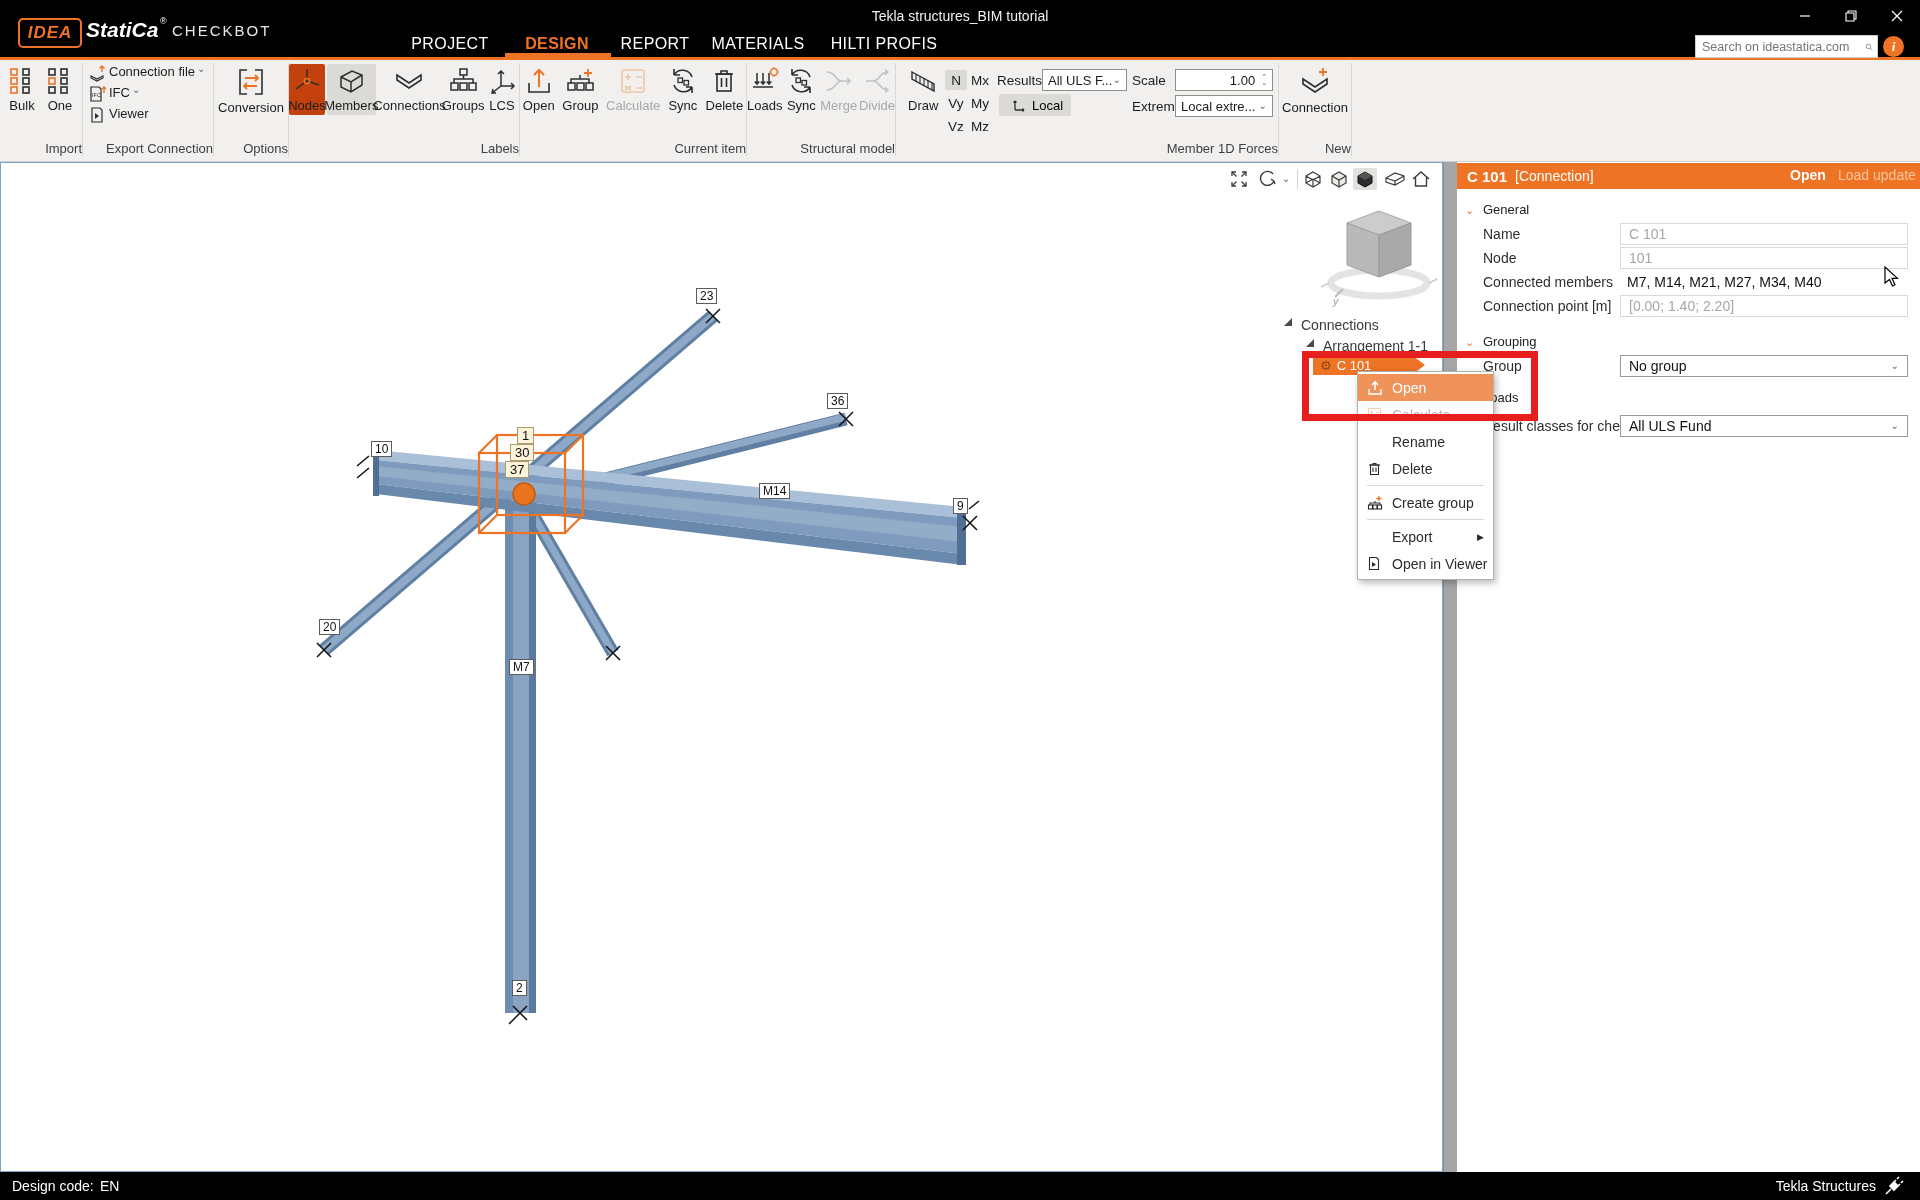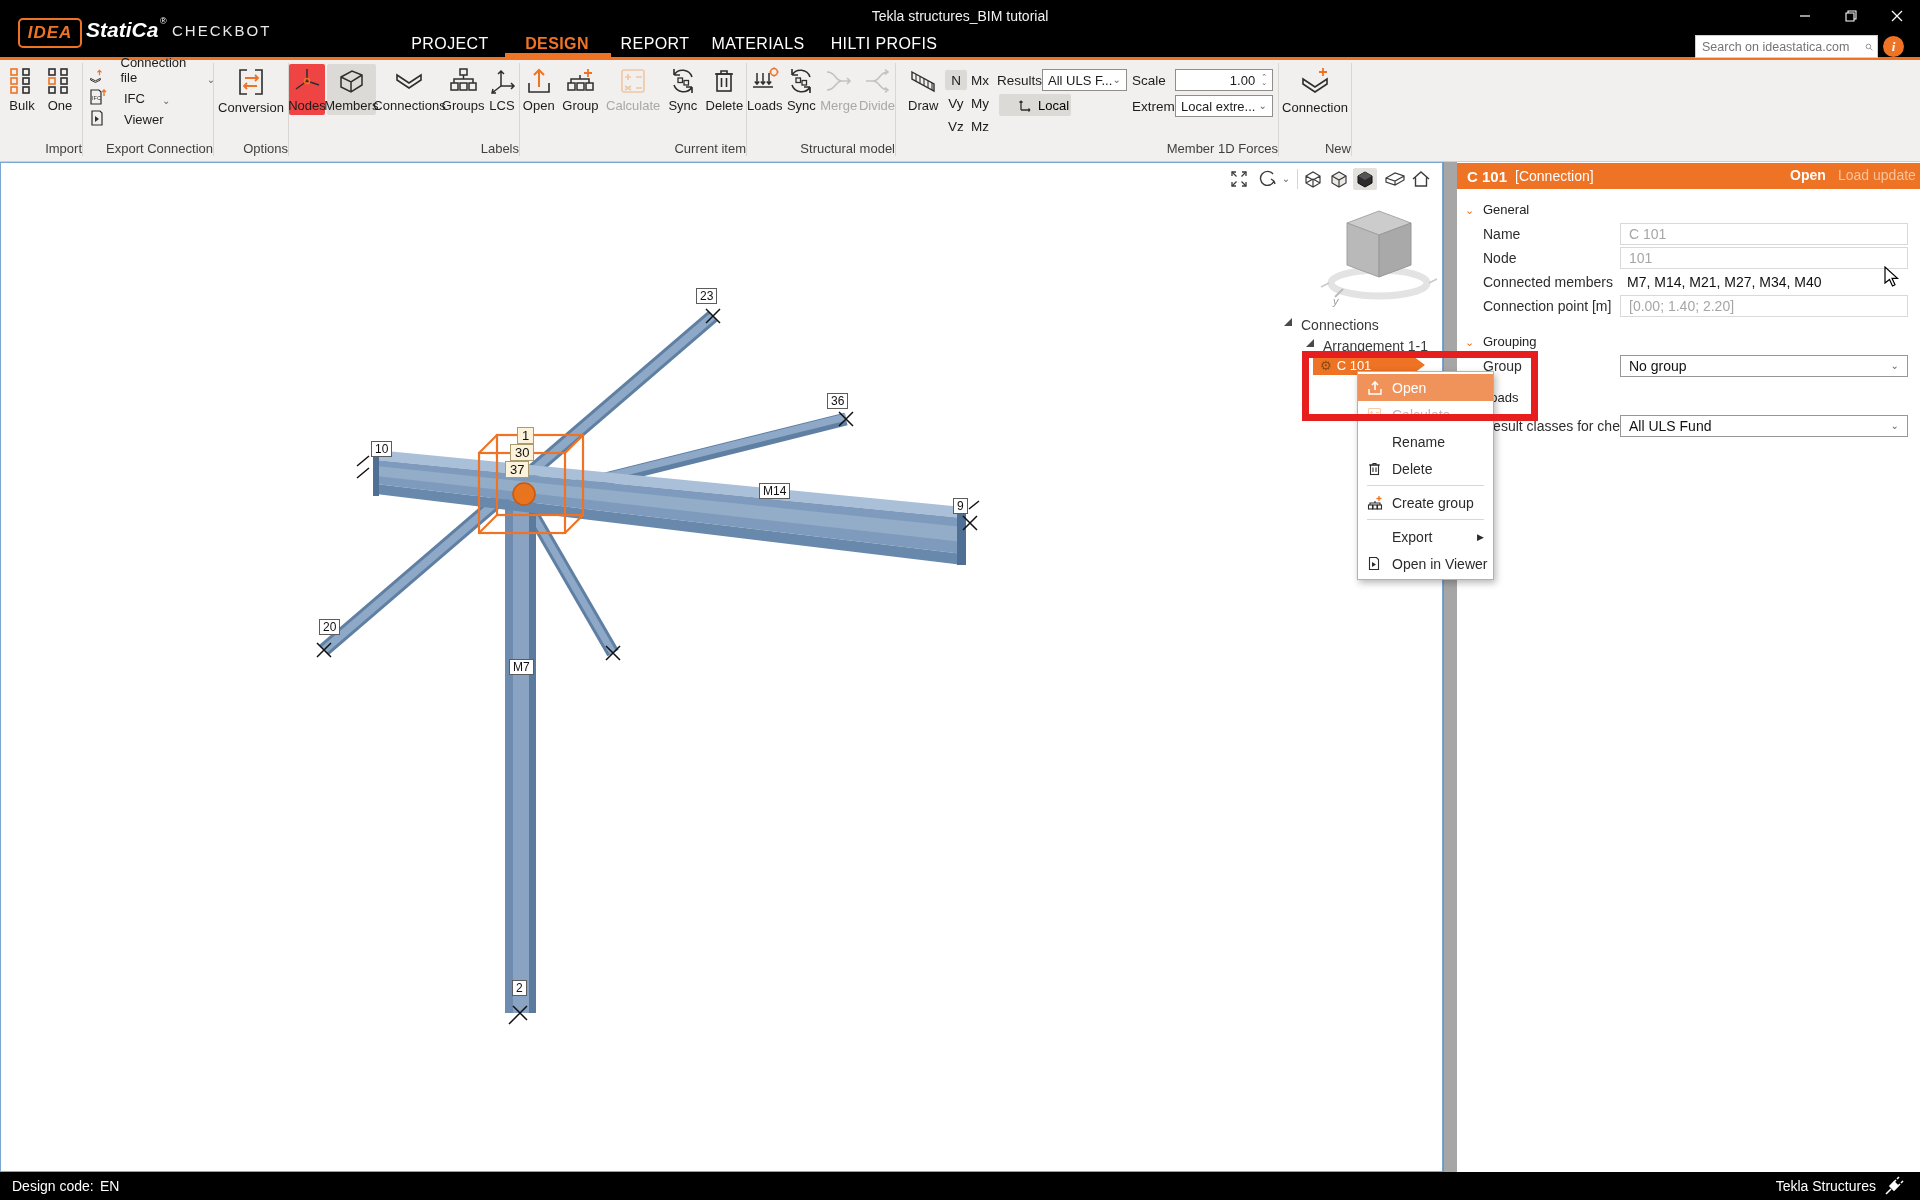--- a/index.html
+++ b/index.html
@@ -27,24 +27,24 @@
   .infodot{position:absolute;left:1883px;top:36px;width:21px;height:21px;border-radius:50%;background:#ee7324;color:#fff;
            display:flex;align-items:center;justify-content:center;font-size:13px;font-weight:bold;font-family:"Liberation Serif",serif;font-style:italic}
   
   .ribbon{position:absolute;left:0;top:60px;width:1920px;height:102px;background:#f1f0ee;border-bottom:1px solid #d2d0cd;box-sizing:border-box}
   .rgroup{position:absolute;top:60px;height:101px}
   .rbtns{display:flex;align-items:flex-start;justify-content:center;gap:2px;padding-top:4px}
   .rbtn{display:flex;flex-direction:column;align-items:center;gap:2px;font-size:13px;color:#1c1c1c;padding:2px 3px;min-width:28px}
   .rbtn svg{display:block}
   .rbtn.dis{color:#a8a8a8}
   .toggled{background:#dcdad7;border-radius:2px}
-  .toggled2{background:#ef4444;border-radius:2px}
+  .toggled2{background:#c2410c;border-radius:2px}
   .glabel{position:absolute;bottom:5px;left:0;right:0;text-align:right;font-size:13px;color:#3f3f3f;white-space:nowrap}
   .sep{position:absolute;top:63px;height:93px;width:1px;background:#d9d7d4}
-  .ecrow{display:flex;align-items:flex-end;gap:17px;font-size:13px;color:#1c1c1c;height:21px}
+  .ecrow{display:flex;align-items:flex-start;gap:2px;font-size:13px;color:#1c1c1c;height:21px}
   .chev{color:#666;font-size:10px;line-height:10px}
   .dd{position:absolute;background:#fff;border:1px solid #908e8b;font-size:13px;color:#1c1c1c;display:flex;align-items:center;
       justify-content:space-between;padding:0 5px;box-sizing:border-box}
   .forcecell{position:absolute;width:22px;height:20px;display:flex;align-items:center;justify-content:center;font-size:13.5px;color:#1c1c1c}
   .flabel{position:absolute;font-size:13.5px;color:#1c1c1c}
   
   .vport{position:absolute;left:0;top:162px;width:1443px;height:1010px;background:#fff;border:1px solid #7ba6d2;box-sizing:border-box}
   .vticon{position:absolute;top:5px;width:24px;height:22px;display:flex;align-items:center;justify-content:center}
   .vticon.active{background:#e3e1de;border-radius:2px}
   .tag{position:absolute;background:#fff;border:1px solid #5c5c5c;font-size:12px;line-height:14px;padding:0 3px;color:#101010;z-index:8;white-space:nowrap}
@@ -365,21 +365,21 @@
   <div class="forcecell" style="left:50px;top:33px">Vy</div>
   <div class="forcecell" style="left:74px;top:33px">My</div>
   <div class="forcecell" style="left:50px;top:56px">Vz</div>
   <div class="forcecell" style="left:74px;top:56px">Mz</div>
 
   <div class="flabel" style="left:102px;top:13px">Results</div>
   <div class="dd" style="left:147px;top:9px;width:85px;height:22px">
     <span>All ULS F...</span>
     <span class="chev">⌄</span>
   </div>
-  <div class="toggled" style="position:absolute;left:104px;top:34px;width:72px;height:22px;display:flex;align-items:center;gap:5px;padding-left:19px;font-size:13px;box-sizing:border-box">
+  <div class="toggled" style="position:absolute;left:104px;top:34px;width:72px;height:22px;display:flex;align-items:center;gap:5px;padding-left:13px;font-size:13px;box-sizing:border-box">
     <svg width="15" height="15" viewBox="0 0 15 15">
       <path d="M3,12 V3 M1.5,4.5 L3,3 M4.5,4.5 L3,3 M3,12 H12 M10.5,10.5 L12,12 M10.5,13.5 L12,12" fill="none" stroke="#2e2e2e" stroke-width="1.3"></path>
     </svg>
     <span>Local</span>
   </div>
 
   <div class="flabel" style="left:237px;top:13px">Scale</div>
   <div class="dd" style="left:280px;top:9px;width:98px;height:22px">
     <span style="flex:1;text-align:right;padding-right:6px">1.00</span>
     <span style="display:flex;flex-direction:column;font-size:7px;line-height:6px;color:#555">⌃<span>⌄</span></span>

